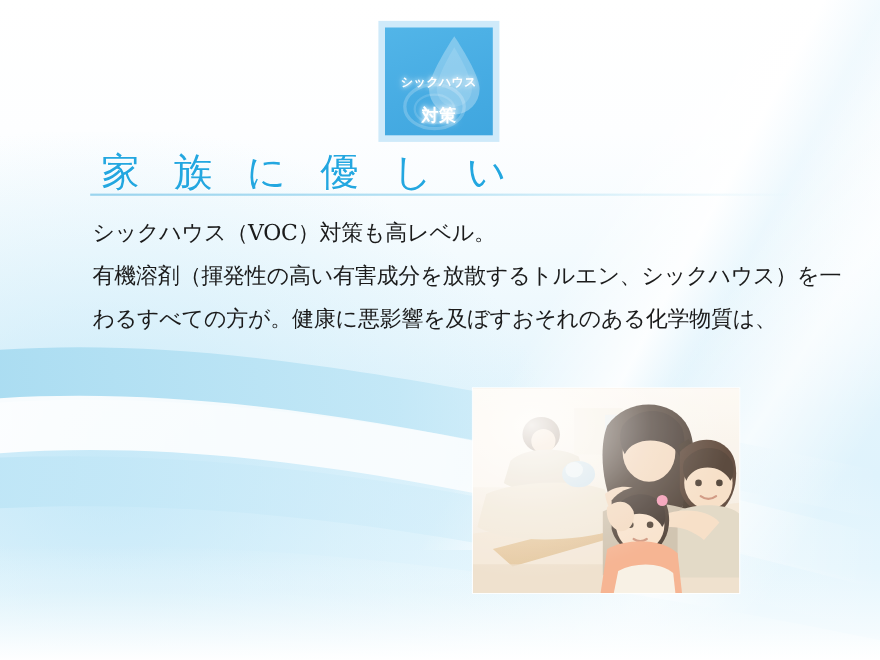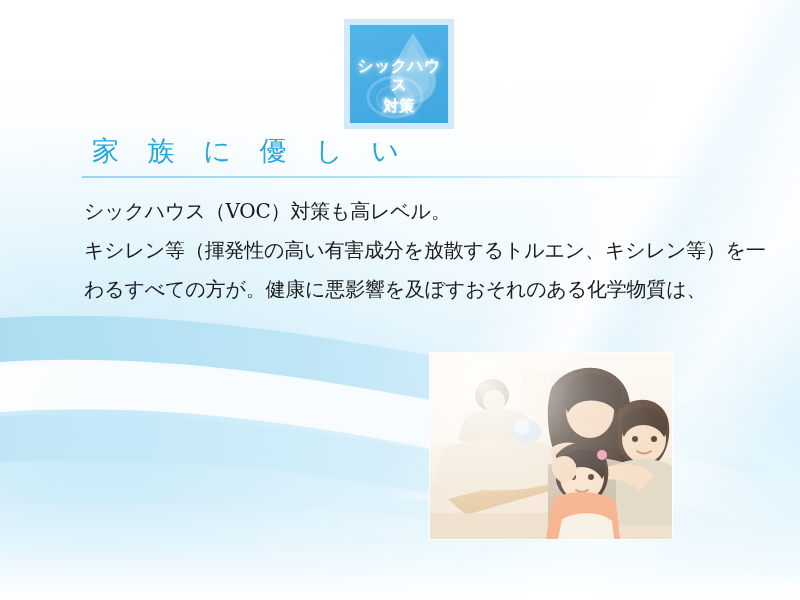--- a/index.html
+++ b/index.html
@@ -132,30 +132,30 @@
     font-family: "DejaVu Sans", "Liberation Sans", sans-serif;
     font-weight: bold;
     color: #ffffff;
     line-height: 1.18;
     letter-spacing: 0.3px;
     text-shadow:
        0 0 4px rgba(255,255,255,0.95),
        0 0 8px rgba(255,255,255,0.75),
        1px 1px 0 rgba(120,190,225,0.6);
   }
-  .badge-text .l1 { display: block; font-size: 16px; }
-  .badge-text .l2 { display: block; font-size: 15.5px; margin-top: 2px; }
+  .badge-text .l1 { display: block; font-size: 11px; margin-top: 12px; }
+  .badge-text .l2 { display: block; font-size: 15.5px; margin-top: 14px; }
 
   
   .heading {
     position: absolute;
     left: 92px;
     top: 133px;
     font-family: "DejaVu Serif", "Liberation Serif", serif;
-    font-size: 27px;
+    font-size: 35px;
     font-weight: normal;
     color: #23a7e0;
     letter-spacing: 10px;
     white-space: nowrap;
     text-shadow: 0 1px 1px rgba(255,255,255,0.9);
   }
   .heading-rule {
     position: absolute;
     left: 82px;
     top: 176px;
@@ -255,21 +255,21 @@
         <span class="l2">対策</span>
       </div>
     </div>
   </div>
 
   <div class="heading">家 族 に 優 し い</div>
   <div class="heading-rule"></div>
 
   <div class="body-copy">
     <span class="ln">シックハウス（VOC）対策も高レベル。</span>
-    <span class="ln">キシレン等（揮発性の高い有害成分を放散するトルエン、キシレン等）を一</span>
+    <span class="ln">有機溶剤（揮発性の高い有害成分を放散するトルエン、シックハウス）を一</span>
     <span class="ln">わるすべての方が。健康に悪影響を及ぼすおそれのある化学物質は、</span>
   </div>
 
   <div class="photo">
     <svg viewBox="0 0 242 186" preserveAspectRatio="none" aria-hidden="true">
       <defs>
         <linearGradient id="room" x1="0" y1="0" x2="0" y2="1">
           <stop offset="0%" stop-color="#fdfaf6"></stop>
           <stop offset="45%" stop-color="#f8f1e8"></stop>
           <stop offset="100%" stop-color="#efe3d4"></stop>

